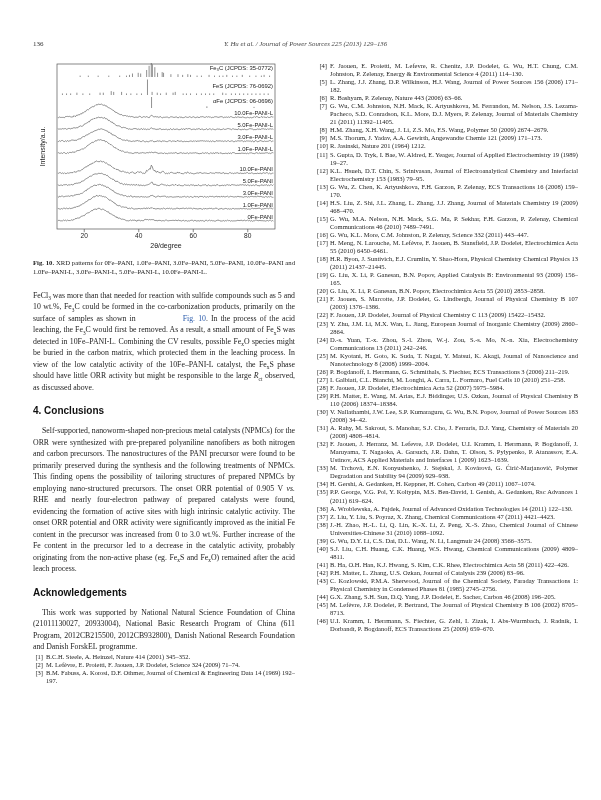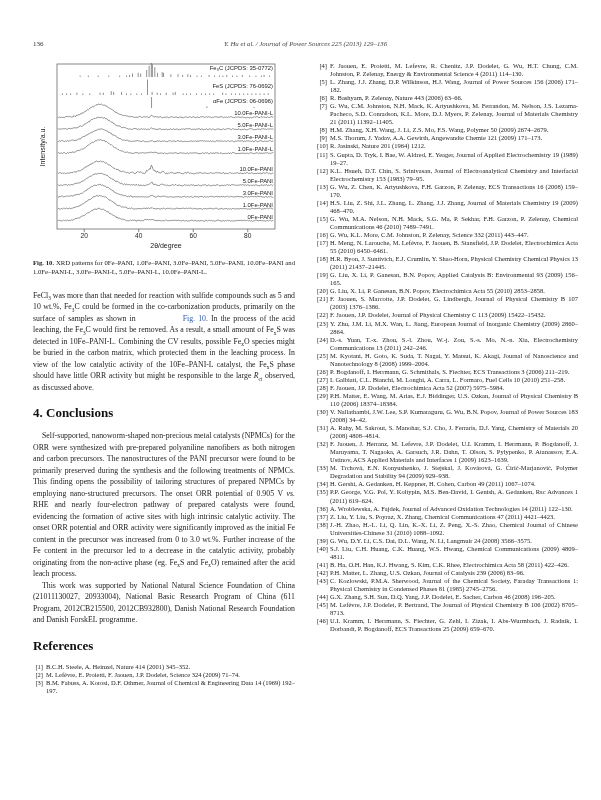--- a/index.html
+++ b/index.html
@@ -20,22 +20,22 @@
   svg { display:block; }
   figcaption {
     font-size:6.7px; line-height:9.4px; text-align:justify;
     color:#222; margin-top:6px;
   }
 
   .body-par { font-size:7.8px; line-height:11.5px; text-align:justify; margin:0; color:#1c1c1c; }
   .body-par.first { margin-top:13px; }
   .indent { text-indent:9px; }
 
-  h2 { font-size:13px; font-weight:bold; margin:12px 0 9px 0; color:#111;
-       font-family:Liberation Serif, serif; }
+  h2 { font-size:10px; font-weight:bold; margin:12px 0 9px 0; color:#111;
+       font-family:Liberation Sans, sans-serif; }
 
   .ref-list { font-size:6.5px; line-height:8.05px; text-align:justify; color:#1c1c1c; }
   .ref-item { position:relative; padding-left:13px; }
   .ref-num  { position:absolute; left:0; width:10px; text-align:right; }
 
   .r-b { font-weight:bold; }
   .r-i { font-style:italic; }
   sub.r-sub { font-size:68%; line-height:0; vertical-align:baseline; position:relative; top:0.45em; }
   .r-link { cursor:pointer;margin-left:44px; }
 </style>
@@ -169,23 +169,23 @@
           <text x="12" y="90.5" text-anchor="middle" font-size="7" fill="#222" font-family="Liberation Sans, DejaVu Sans, sans-serif" transform="rotate(-90 12 90.5)">Intensity/a.u.</text>
         </svg>
       <figcaption><span class="r-b">Fig. 10.</span><span> XRD patterns for 0Fe–PANI, 1.0Fe–PANI, 3.0Fe–PANI, 5.0Fe–PANI, 10.0Fe–PANI and 1.0Fe–PANI-L, 3.0Fe–PANI-L, 5.0Fe–PANI-L, 10.0Fe–PANI-L.</span></figcaption>
     </figure>
 
     <p class="body-par first"><span>FeCl</span><sub class="r-sub">3</sub><span> was more than that needed for reaction with sulfide compounds such as 5 and 10 wt.%, Fe</span><sub class="r-sub">3</sub><span>C could be formed in the co-carbonization products, primarily on the surface of samples as shown in </span><span class="r-link" style="color: rgb(42, 91, 171);">Fig. 10</span><span>. In the process of the acid leaching, the Fe</span><sub class="r-sub">3</sub><span>C would first be removed. As a result, a small amount of Fe</span><sub class="r-sub">x</sub><span>S was detected in 10Fe–PANI-L. Combining the CV results, possible Fe</span><sub class="r-sub">x</sub><span>O species might be buried in the carbon matrix, which protected them in the leaching process. In view of the low catalytic activity of the 10Fe–PANI-L catalyst, the Fe</span><sub class="r-sub">x</sub><span>S phase should have little ORR activity but might be responsible to the large </span><span class="r-i">R</span><sub class="r-sub">ct</sub><span> observed, as discussed above.</span></p>
 
     <h2>4. Conclusions</h2>
     <p class="body-par indent"><span>Self-supported, nanoworm-shaped non-precious metal catalysts (NPMCs) for the ORR were synthesized with pre-prepared polyaniline nanofibers as both nitrogen and carbon precursors. The nanostructures of the PANI precursor were found to be primarily preserved during the synthesis and the following treatments of NPMCs. This finding opens the possibility of tailoring structures of prepared NPMCs by employing nano-structured precursors. The onset ORR potential of 0.905 V </span><span class="r-i">vs.</span><span> RHE and nearly four-electron pathway of prepared catalysts were found, evidencing the formation of active sites with high intrinsic catalytic activity. The onset ORR potential and ORR activity were significantly improved as the initial Fe content in the precursor was increased from 0 to 3.0 wt.%. Further increase of the Fe content in the precursor led to a decrease in the catalytic activity, probably originating from the non-active phase (eg. Fe</span><sub class="r-sub">x</sub><span>S and Fe</span><sub class="r-sub">x</sub><span>O) remained after the acid leach process.</span></p>
 
+    <h2>Acknowledgements</h2>
     <p class="body-par indent">This work was supported by National Natural Science Foundation of China (21011130027, 20933004), National Basic Research Program of China (611 Program, 2012CB215500, 2012CB932800), Danish National Research Foundation and Danish ForskEL programme.</p>
 
-    <h2>References</h2>
     <div class="ref-list">
 
         <div class="ref-item">
           <span class="ref-num">[1]</span><span class="ref-text">B.C.H. Steele, A. Heinzel, Nature 414 (2001) 345–352.</span>
         </div>
 
         <div class="ref-item">
           <span class="ref-num">[2]</span><span class="ref-text">M. Lefèvre, E. Proietti, F. Jaouen, J.P. Dodelet, Science 324 (2009) 71–74.</span>
         </div>
 

